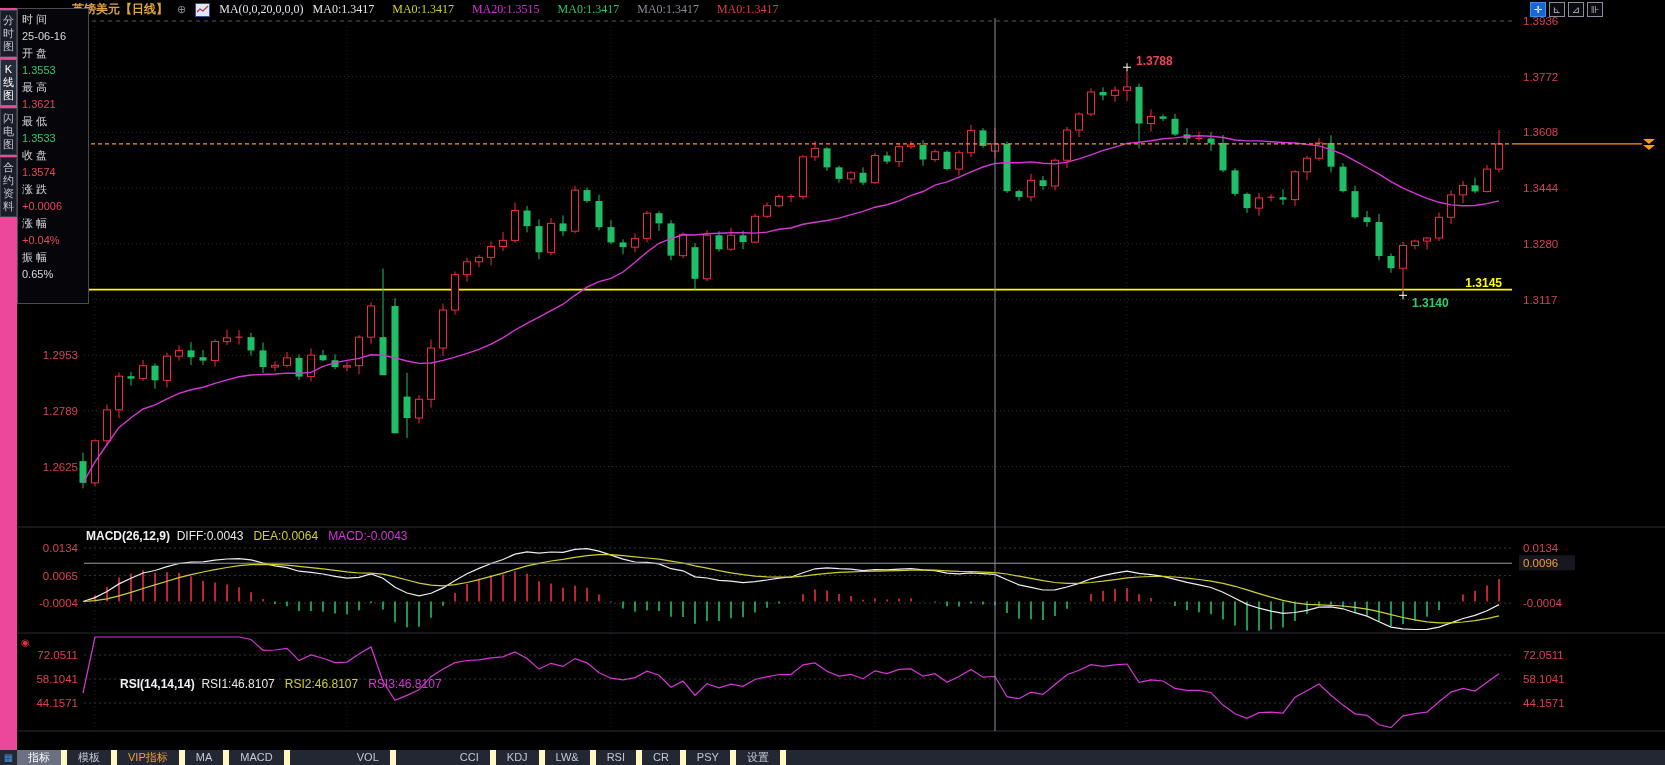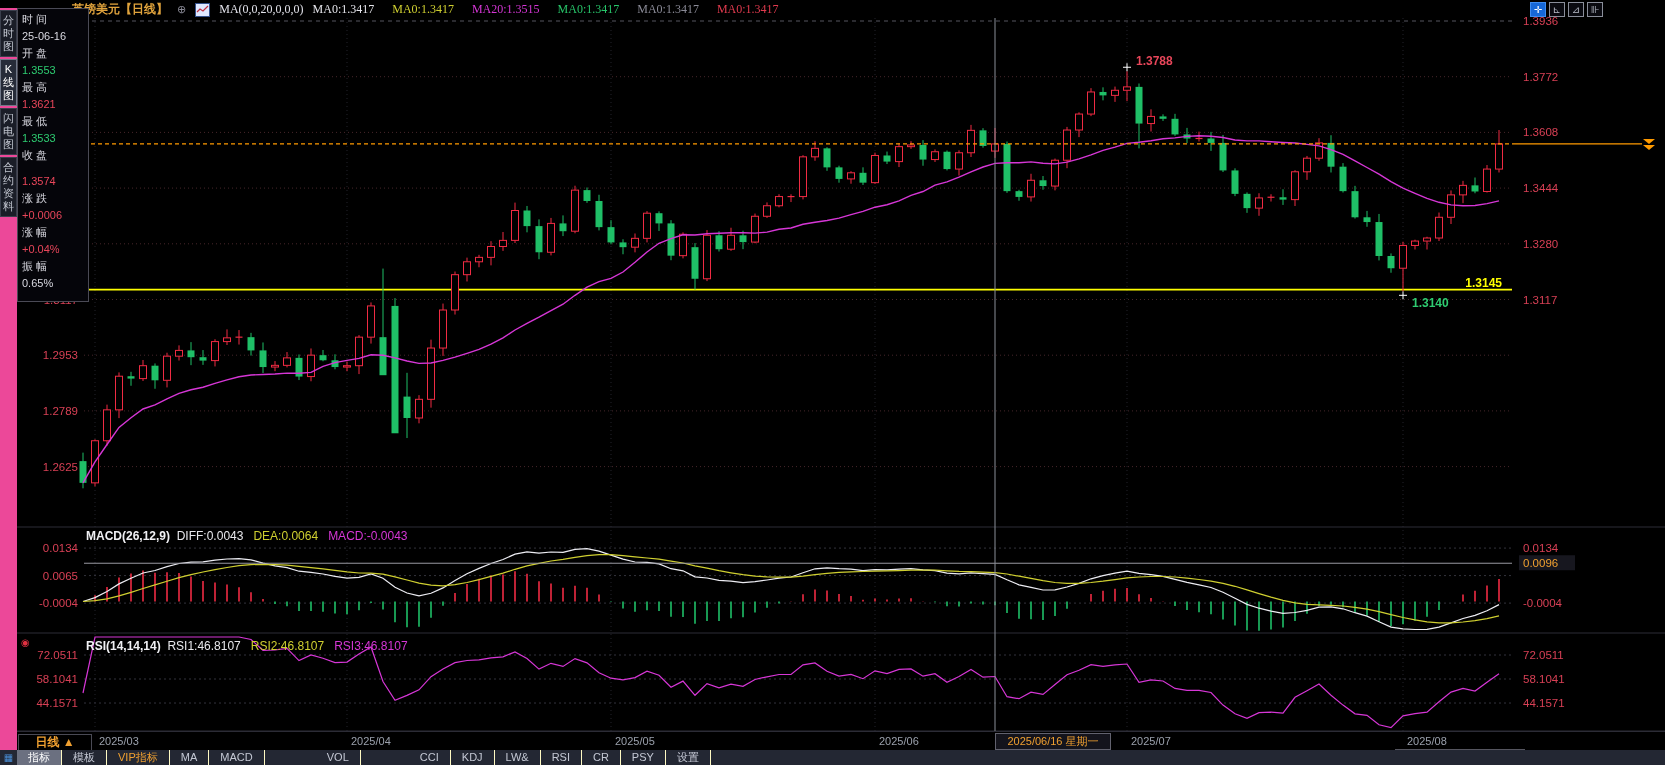--- a/index.html
+++ b/index.html
@@ -20,42 +20,42 @@
   #mini-chart-icon svg{position:absolute;left:0;top:0;}
   #ma-settings{color:#e2e2ea;}
   .ma-val{font-size:12px;}
   
   #top-icons{position:absolute;right:62px;top:2px;z-index:6;display:flex;gap:3px;}
   .ticon{width:14px;height:13px;font-size:10px;line-height:13px;text-align:center;color:#b8bcc8;
          border:1px solid #8a8e9a;background:#0a0a10;cursor:pointer;}
   .ticon.active{background:#1668d8;border-color:#3f8df0;color:#fff;}
   
   #info-panel{position:absolute;left:17px;top:8px;width:66px;z-index:6;background:#05050a;
-              border:1px solid #4a4a55;padding:2px 0 9px 4px;font-size:11px;line-height:17px;}
+              border:1px solid #4a4a55;padding:2px 0 20px 4px;font-size:11px;line-height:17px;}
   .info-label{color:#d8d8e0;}
   .info-value{}
   
   .pane-header{position:absolute;left:86px;z-index:4;font-size:12px;white-space:nowrap;}
   .pane-header b{color:#f0f0f4;font-weight:bold;text-align:center;}
   .pane-header span{margin-right:10px;}
   #rsi-alarm{position:absolute;left:21px;top:637px;z-index:4;color:#e03040;font-size:10px;}
   
   #axis-strip{position:absolute;left:17px;right:0;top:731px;height:19px;background:#000;z-index:5;
               border-top:1px solid #2c2c36;}
   #period-box{position:absolute;left:1px;top:2px;width:72px;height:15px;border:1px solid #4a4a55;
               color:#f0a030;font-size:12px;font-weight:bold;text-align:center;line-height:15px;cursor:pointer;}
   .month-label{position:absolute;top:3px;color:#9aa0ac;font-size:11px;}
   #sel-date{position:absolute;top:1px;height:15px;border:1px solid #62626e;background:#14141c;
             color:#f0a030;font-size:11px;line-height:15px;text-align:center;z-index:6;}
   #scroll-stub{position:absolute;top:17px;height:2px;background:#55555f;}
   
   #toolbar{position:absolute;left:0;right:0;top:750px;height:15px;background:#232733;z-index:6;
            display:flex;align-items:stretch;font-size:11px;}
   #toolbar-corner{width:17px;color:#4a90d9;font-size:10px;line-height:15px;text-align:center;background:#232733;cursor:pointer;}
-  .tb-item{padding:0 11px;line-height:15px;color:#c4c8d4;border-right:1px solid #fef9c3;cursor:pointer;white-space:nowrap;}
+  .tb-item{padding:0 11px;line-height:15px;color:#c4c8d4;border-right:6px solid #fef9c3;cursor:pointer;white-space:nowrap;}
   .tb-item.selected{background:#6b7080;color:#ffffff;}
   
   #watermark{position:absolute;right:16px;bottom:13px;z-index:7;color:#e6e9f2;font-size:40px;
              font-weight:bold;letter-spacing:2px;font-family:"DejaVu Sans",sans-serif;}
 </style>
 </head>
 <body>
 
 <div id="app">
   <svg id="chart-svg" width="1665" height="765">
@@ -519,52 +519,39 @@
   <div id="info-panel">
       <div class="info-label">时 间</div>
       <div class="info-value" style="color: rgb(216, 216, 224);">25-06-16</div>
       <div class="info-label">开 盘</div>
       <div class="info-value" style="color: rgb(46, 204, 113);">1.3553</div>
       <div class="info-label">最 高</div>
       <div class="info-value" style="color: rgb(232, 70, 90);">1.3621</div>
       <div class="info-label">最 低</div>
       <div class="info-value" style="color: rgb(46, 204, 113);">1.3533</div>
       <div class="info-label">收 盘</div>
-      <div class="info-value" style="color: rgb(232, 70, 90); margin-top: 9px;">1.3574</div>
+      <div class="info-value" style="color: rgb(232, 70, 90);">1.3574</div>
       <div class="info-label">涨 跌</div>
       <div class="info-value" style="color: rgb(232, 70, 90);">+0.0006</div>
       <div class="info-label">涨 幅</div>
       <div class="info-value" style="color: rgb(232, 70, 90);">+0.04%</div>
       <div class="info-label">振 幅</div>
       <div class="info-value" style="color: rgb(216, 216, 224);">0.65%</div>
     </div>
 
   <div class="pane-header" style="top:529px;" id="macd-header">
     <b>MACD(26,12,9)</b>&nbsp;
     <span id="macd-items"><span style="color: rgb(232, 232, 236);">DIFF:0.0043</span><span style="color: rgb(207, 207, 48);">DEA:0.0064</span><span style="color: rgb(214, 54, 214);">MACD:-0.0043</span></span>
   </div>
   <div id="rsi-alarm">◉</div>
-  <div class="pane-header" style="top:639px;" id="rsi-header">
+  <div class="pane-header" style="top:677px;margin-left:34px;" id="rsi-header">
     <b>RSI(14,14,14)</b>&nbsp;
     <span id="rsi-items"><span style="color: rgb(232, 232, 236);">RSI1:46.8107</span><span style="color: rgb(207, 207, 48);">RSI2:46.8107</span><span style="color: rgb(214, 54, 214);">RSI3:46.8107</span></span>
   </div>
 
-  <div id="axis-strip">
-    <div id="period-box">日线 ▲</div>
-    <div id="month-labels">
-        <span class="month-label" style="left: 82px;">2025/03</span>
-        <span class="month-label" style="left: 334px;">2025/04</span>
-        <span class="month-label" style="left: 598px;">2025/05</span>
-        <span class="month-label" style="left: 862px;">2025/06</span>
-        <span class="month-label" style="left: 1114px;">2025/07</span>
-        <span class="month-label" style="left: 1390px;">2025/08</span>
-      </div>
-    <div id="sel-date" style="left: 978px; width: 114px;">2025/06/16 星期一</div>
-    <div id="scroll-stub" style="left: 1378px; width: 130px;"></div>
-  </div>
 
   <div id="toolbar">
     <div id="toolbar-corner">▦</div>
   <div class="tb-item selected">指标</div>
       <div class="tb-item" style="color: rgb(196, 200, 212);">模板</div>
       <div class="tb-item" style="color: rgb(240, 160, 48);">VIP指标</div>
       <div class="tb-item" style="color: rgb(196, 200, 212);">MA</div>
       <div class="tb-item" style="color: rgb(196, 200, 212);">MACD</div>
       <div class="tb-item" style="color: rgb(196, 200, 212); margin-top: 48px;">BOLL</div>
       <div class="tb-item" style="color: rgb(196, 200, 212);">VOL</div>

